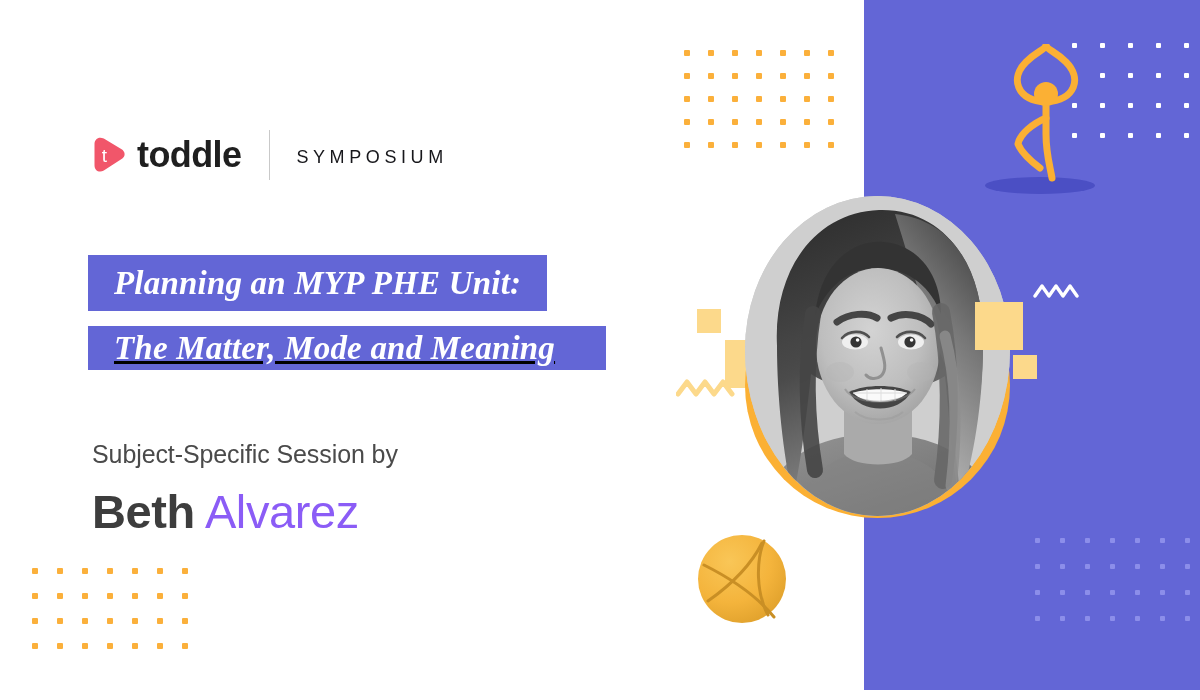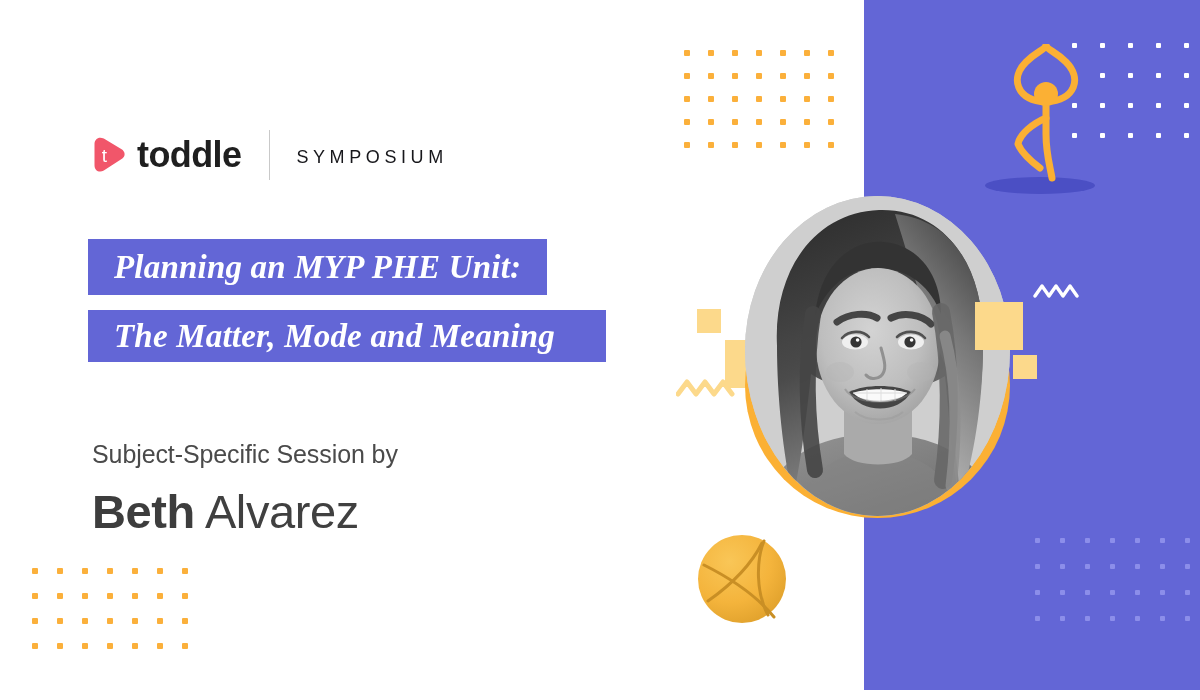--- a/index.html
+++ b/index.html
@@ -105,43 +105,44 @@
     font-size: 18px; font-weight: 400; color: #17171b;
     letter-spacing: 4.6px; margin-top: 6px;
   }
 
   
   .title-bar {
     position: absolute;
     background: #6366d6;
     display: flex; align-items: center;
     padding: 0 20px 0 26px;
+    margin-top: 16px;
   }
   .title-bar span {
     font-family: "Liberation Serif", serif;
     font-style: italic; font-weight: 700;
     color: #ffffff; font-size: 33px;
     white-space: nowrap; letter-spacing: 0.2px;
   }
   #title-bar-1 { left: 88px; top: 239px; width: 459px; height: 56px; }
-  #title-bar-2 { left: 88px; top: 310px; width: 518px; height: 52px; }
+  #title-bar-2 { left: 88px; top: 310px; width: 518px; height: 44px; text-decoration: underline; }
 
   
   #session-label {
     position: absolute; left: 92px; top: 440px;
     font-size: 25px; font-weight: 500; color: #4a4a4a;
     letter-spacing: -0.1px;
   }
   #speaker-name {
     position: absolute; left: 92px; top: 484px;
     font-size: 47px; color: #4a4a4a; letter-spacing: -0.4px;
     white-space: nowrap;
   }
   #speaker-first { font-weight: 700; color: #3d3d3d; text-align: center; }
-  #speaker-last  { font-weight: 400; color: #404040; }
+  #speaker-last  { font-weight: 400; color: #8b5cf6; }
 </style>
 </head>
 <body>
 
 <div class="stage">
 
   <div class="purple-panel"></div>
 
   <div class="dot-grid" id="dots-top-left-yellow">
     <i></i>

